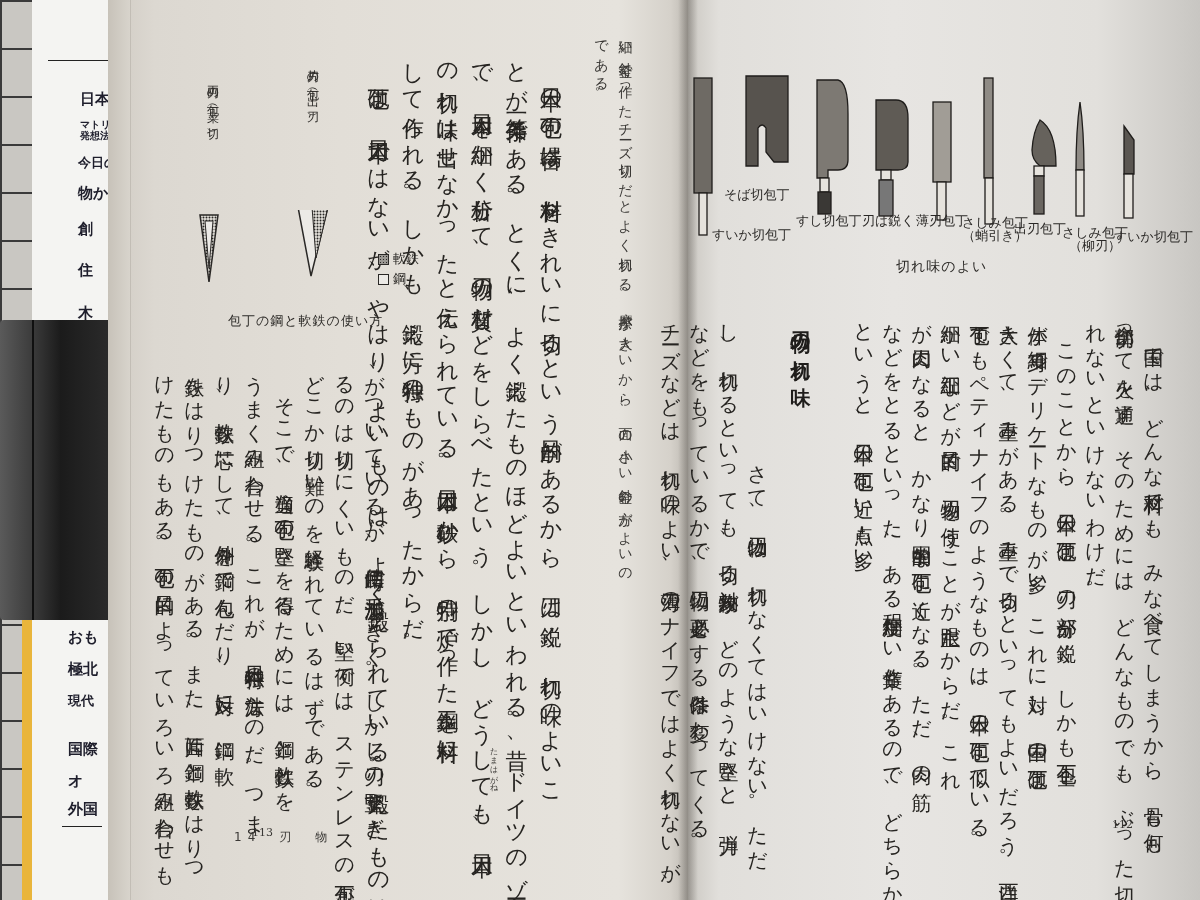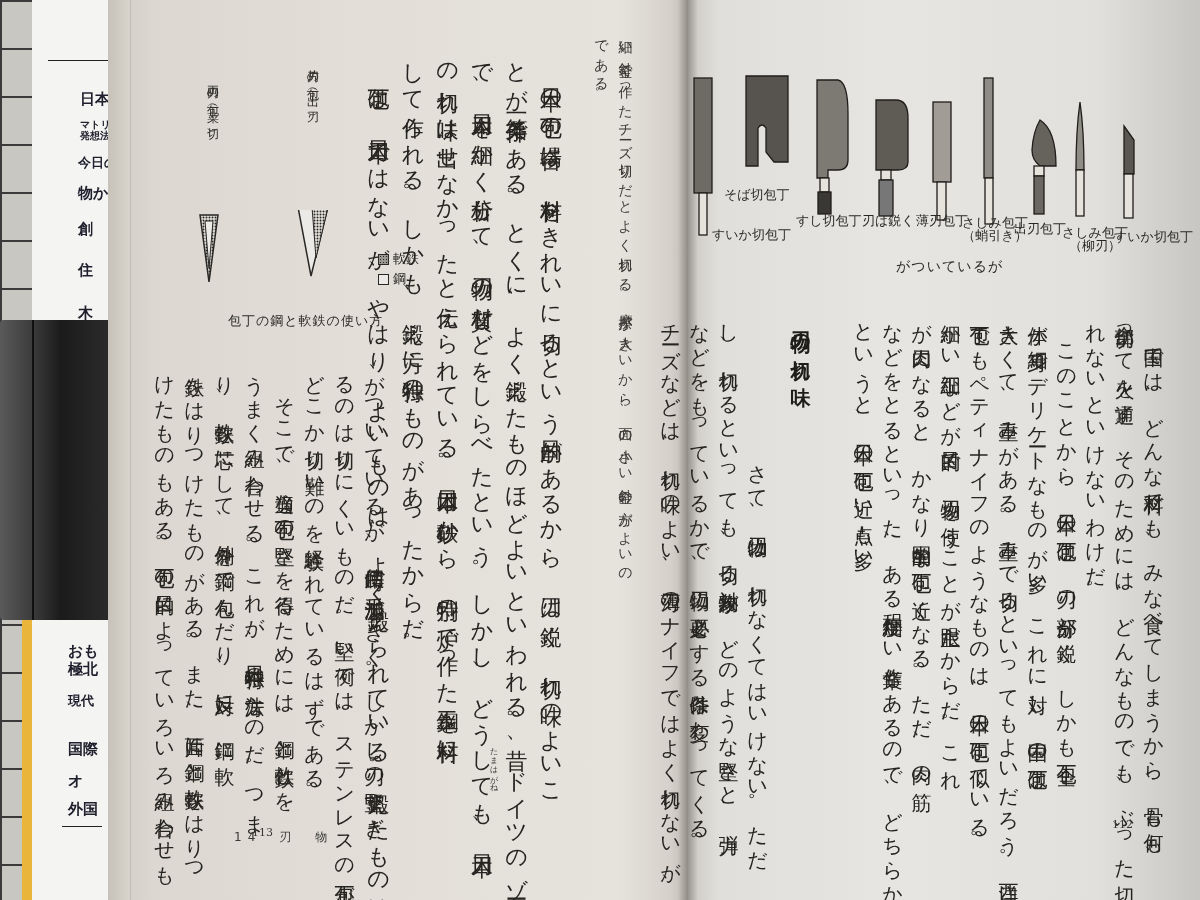--- a/index.html
+++ b/index.html
@@ -90,21 +90,21 @@
 
 <div class="slip-item" style="left:80px;top:90px;">日本</div>
 <div class="slip-item small" style="left:80px;top:120px;">マトリ</div>
 <div class="slip-item small" style="left:80px;top:131px;">発想法</div>
 <div class="slip-item" style="left:78px;top:154px;font-size:13px;">今日の</div>
 <div class="slip-item" style="left:78px;top:184px;">物か</div>
 <div class="slip-item" style="left:78px;top:220px;">創</div>
 <div class="slip-item" style="left:78px;top:261px;">住</div>
 <div class="slip-item" style="left:78px;top:304px;">木</div>
 
-<div class="slip-item" style="left:68px;top:628px;margin-top:14px;">おも</div>
+<div class="slip-item" style="left:68px;top:628px;">おも</div>
 <div class="slip-item" style="left:68px;top:660px;">極北</div>
 <div class="slip-item" style="left:68px;top:692px;font-size:13px;">現代</div>
 <div class="slip-item" style="left:68px;top:740px;">国際</div>
 <div class="slip-item" style="left:68px;top:772px;">オ</div>
 <div class="slip-item" style="left:68px;top:800px;">外国</div>
 
 <div class="clip">
     <div class="clip-inner"></div>
   </div>
 
@@ -216,21 +216,21 @@
   <span>さしみ包丁</span><br>
   <span>（蛸引き）</span>
 </div>
 <div class="knife-label" style="left:1014px;top:222px;">出刃包丁</div>
 <div class="knife-label" style="left:1062px;top:226px;">
   <span>さしみ包丁</span><br>
   <span>（柳刃）</span>
 </div>
 <div class="knife-label" style="left:1114px;top:230px;">すいか切包丁</div>
 
-<div class="caption" style="left:896px;top:258px;">がついているが</div>
+<div class="caption" style="left:896px;top:258px;">切れ味のよい</div>
 
 <div class="vtext body-text" style="right:32px;top:310px;height:500px;font-size:20px;line-height:29px;letter-spacing:1.5px;">
   <span class="line">　中国では、どんな材料でも、みな食べてしまうから、骨も何も、</span>
   <span class="line">全部切って火を通す。そのためには、どんなものでも、ぶった切</span>
   <span class="line">れないといけないわけだ。</span>
   <span class="line">　このことから、日本の包丁は、刃の部分が鋭く、しかも包丁全</span>
   <span class="line">体が細身でデリケートなものが多い。これに対し、中国の包丁は、</span>
   <span class="line">大きくて、重みがある。重みで切るといってもよいだろう。西洋</span>
   <span class="line">包丁でもペティナイフのようなものは、日本の包丁に似ている。</span>
   <span class="line">細かい細工などが目的で、刃物を使うことが主眼だからだ。これ</span>

